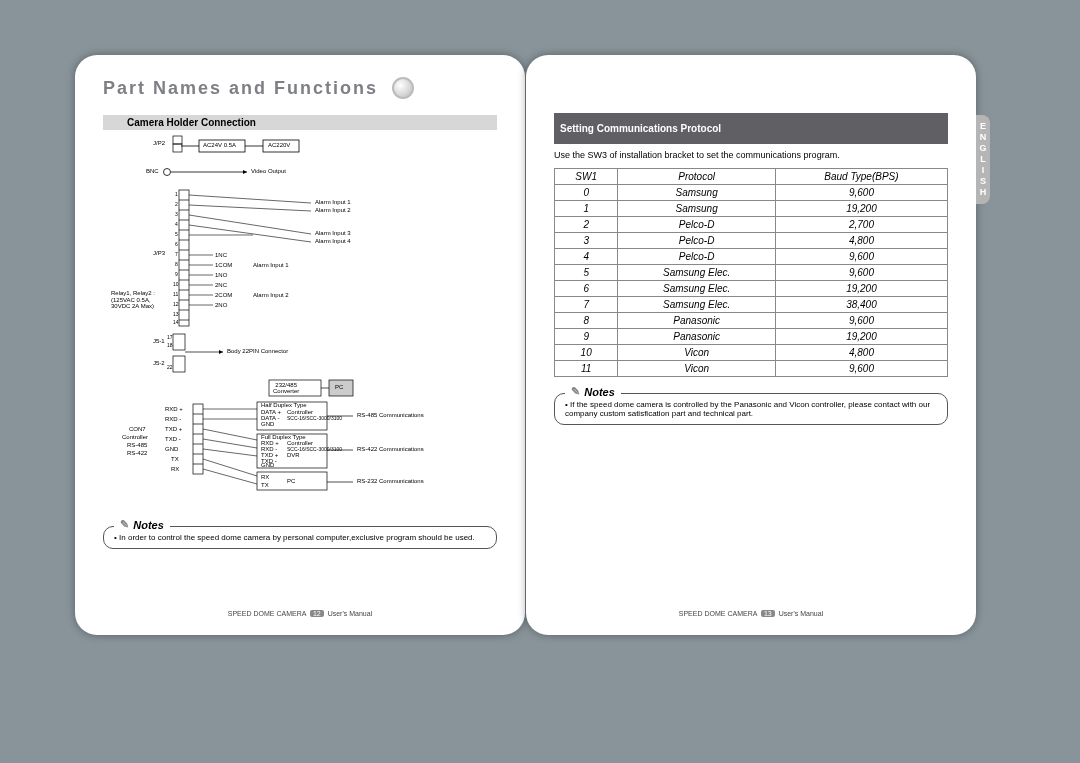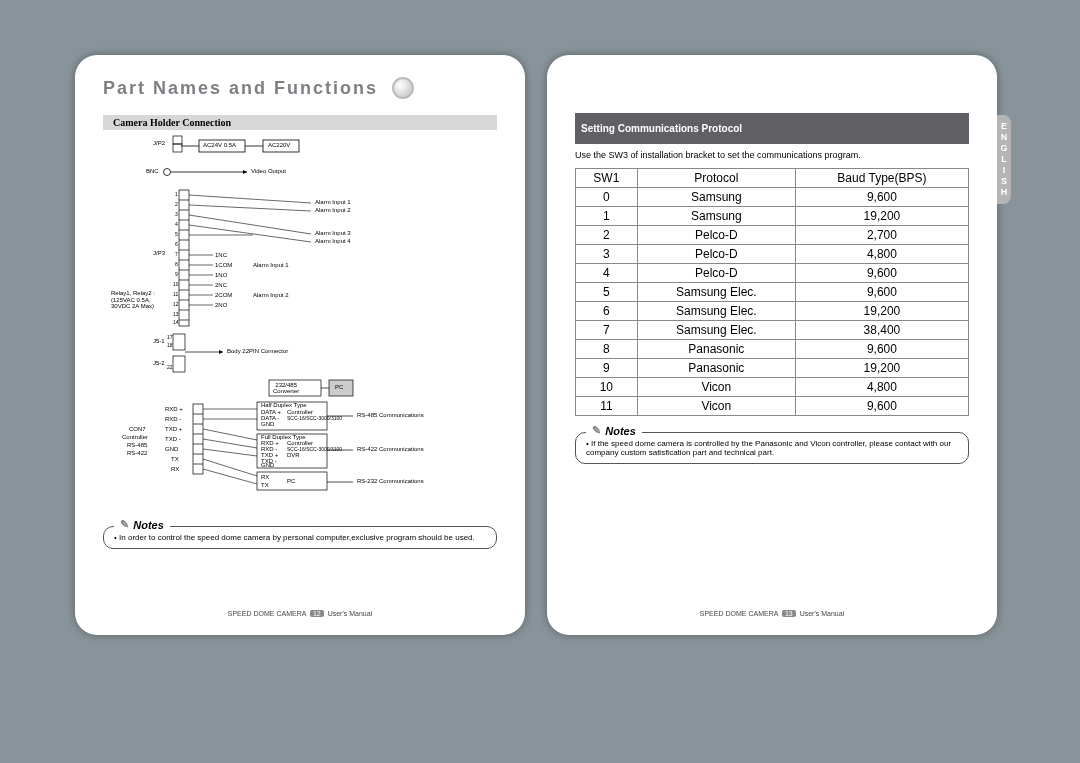--- a/index.html
+++ b/index.html
@@ -20,21 +20,21 @@
     gap: 0;
   }
   .page {
     width: 450px;
     height: 580px;
     background: #fff;
     border-radius: 22px;
     box-shadow: 0 0 8px rgba(0,0,0,.35);
     padding: 22px 28px 16px 28px;
     position: relative;
-    margin-right: 22px;
+    margin-right: 1px;
     font-size: 8px;
   }
   .page:last-child { margin-right: 0; }
   .page-heading {
     color: #7f8085;
     font-size: 18px;
     font-weight: bold;
     letter-spacing: 2px;
     padding-bottom: 8px;
     display: flex;
@@ -46,24 +46,23 @@
     display: inline-block;
     width: 18px; height: 18px;
     border: 2px solid #bbb;
     border-radius: 50%;
     background: radial-gradient(circle at 35% 35%, #fff, #bbb);
   }
   .section-head {
     background: #d7d7d7;
     font-weight: bold;
     font-size: 10px;
-    padding: 2px 10px;
+    padding: 2px 24px;
     margin-top: 8px;
     margin-bottom: 4px;
-    font-family: Liberation Serif, serif;
   }
   .lang-tab {
     position: absolute;
     right: -14px;
     top: 60px;
     background: #b5b5b5;
     color: #fff;
     writing-mode: vertical-rl;
     text-orientation: upright;
     letter-spacing: 1px;
@@ -77,21 +76,22 @@
     color: #fff;
     font-weight: bold;
     font-size: 10px;
     padding: 10px 6px;
     margin-top: 6px;
   }
   .body-text { font-size: 9px; margin: 6px 0 8px; }
   table.protocol {
     width: 100%;
     border-collapse: collapse;
-    font-size: 12px;
+    font-size: 10px;
+    font-style: italic;
   }
   table.protocol th, table.protocol td {
     border: 1px solid #888;
     padding: 2px 4px;
     text-align: center;
   }
   table.protocol th { font-weight: normal; }
   .notes-box {
     border: 1px solid #555;
     border-radius: 10px;

